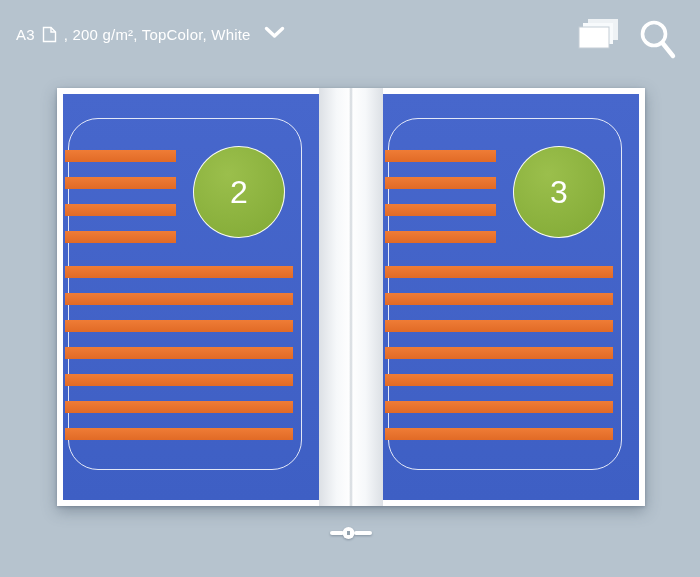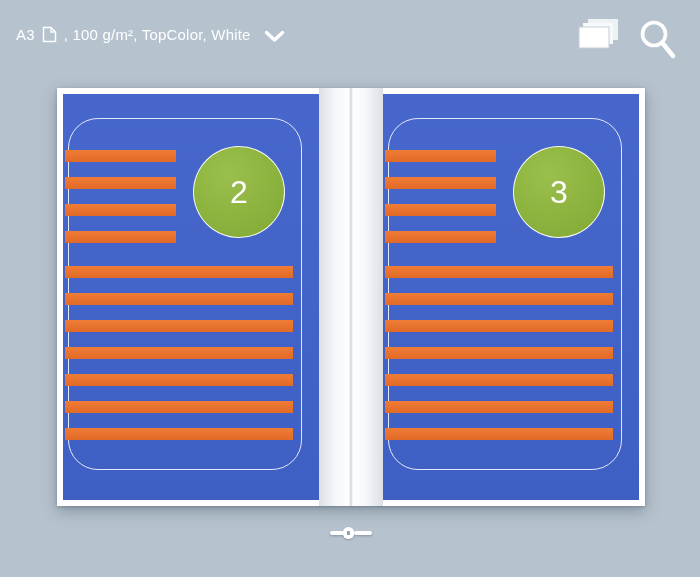--- a/index.html
+++ b/index.html
@@ -6,21 +6,21 @@
   .screen{
     position:relative;width:700px;height:577px;overflow:hidden;
     background:#b6c3ce;
     font-family:"Liberation Sans",sans-serif;
     -webkit-font-smoothing:antialiased;
   }
 
   
   .toolbar{position:absolute;left:0;top:0;width:100%;height:70px;}
   .paper-summary{
-    position:absolute;left:16px;top:26px;display:flex;align-items:flex-end;gap:7px;
+    position:absolute;left:16px;top:26px;display:flex;align-items:flex-start;gap:7px;
     color:#fff;font-size:15px;letter-spacing:.2px;cursor:pointer;white-space:nowrap;
   }
   .paper-summary svg{display:block}
   .tb-icons{position:absolute;right:22px;top:18px;display:flex;align-items:flex-start;gap:18px;}
   .tb-btn{cursor:pointer;display:block}
 
   
   .book{
     position:absolute;left:57px;top:88px;width:588px;height:418px;
     display:flex;background:#fff;
@@ -73,21 +73,21 @@
 
   <div class="toolbar">
     <div class="paper-summary">
       <span>A3</span>
       <span>
         <svg width="15" height="17" viewBox="0 0 15 17">
           <path d="M1.5 1.5 h7.5 l4.5 4.5 v9.5 h-12 z" fill="none" stroke="#fff" stroke-width="1.4"></path>
           <path d="M9 1.5 v4.5 h4.5" fill="none" stroke="#fff" stroke-width="1.4"></path>
         </svg>
       </span>
-      <span>, 100 g/m², TopColor, White</span>
+      <span>, 200 g/m², TopColor, White</span>
       <span style="margin-left:6px">
         <svg width="21" height="13" viewBox="0 0 21 13">
           <path d="M2.5 2.5 L10.5 10 L18.5 2.5" fill="none" stroke="#fff" stroke-width="3.4" stroke-linecap="round" stroke-linejoin="round"></path>
         </svg>
       </span>
     </div>
 
     <div class="tb-icons">
       <span class="tb-btn">
         <svg width="42" height="32" viewBox="0 0 42 32">

